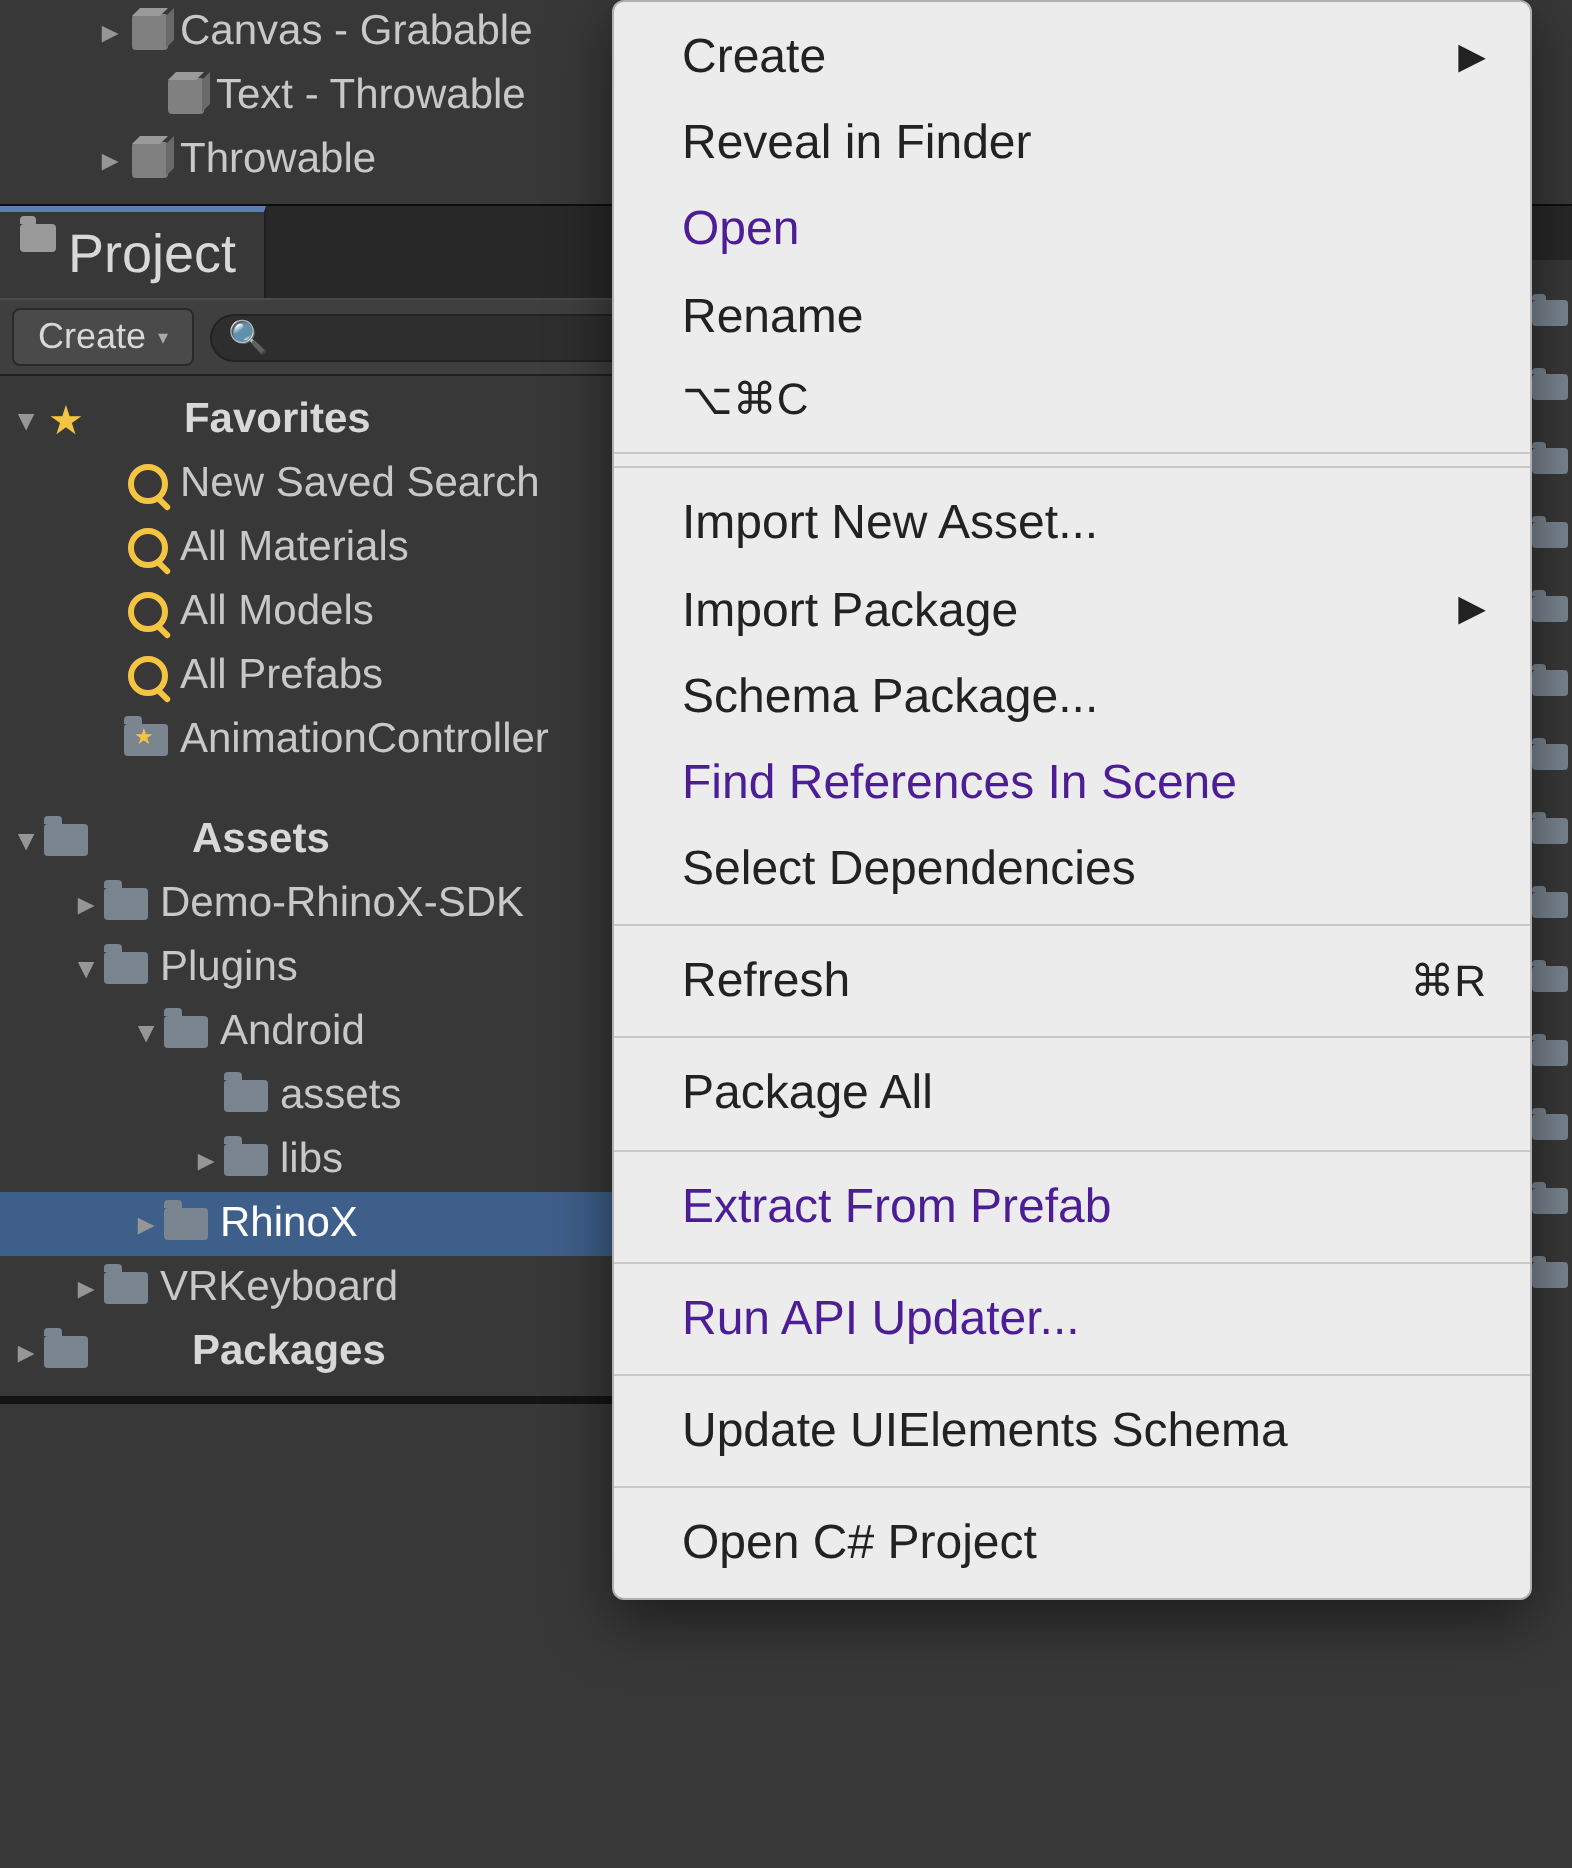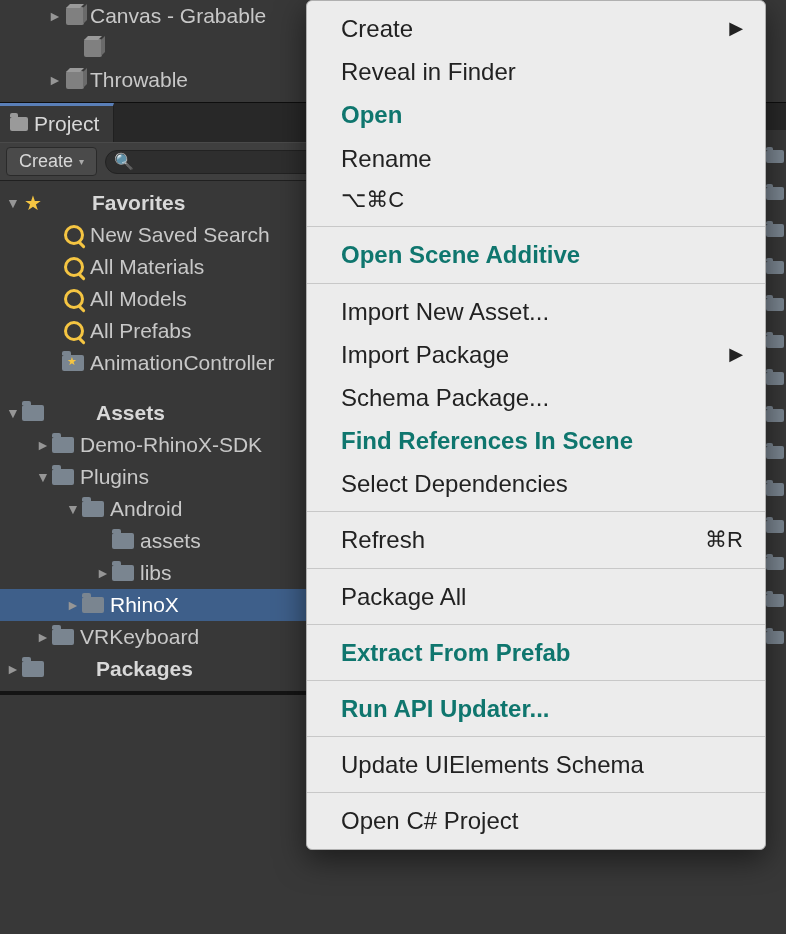--- a/index.html
+++ b/index.html
@@ -8,21 +8,21 @@
 
 .hier { padding-top:0px; }
 .hrow { display:flex; align-items:center; height:32px; font-size:21px; }
 .hrow .arrow { width:14px; display:inline-block; text-align:center; color:#969696; font-size:14px; }
 .cube { width:18px; height:18px; background:#808080; margin:0 6px 0 4px; border-radius:2px; position:relative; }
 .cube::before { content:""; position:absolute; top:-3px; left:2px; width:14px; height:4px; background:#9a9a9a; transform:skewX(-45deg); }
 .cube::after { content:""; position:absolute; top:-1px; right:-3px; width:4px; height:16px; background:#6a6a6a; transform:skewY(-45deg); }
 
 
 .tabbar { background:#282828; border-top:1px solid #0e0e0e; display:flex; margin-top:6px; }
-.tab { display:flex; align-items:center; gap:6px; padding:6px 14px 6px 10px; background:#383838; border-top:3px solid #5a7fb8; font-size:21px; color:#d8d8d8; border-right:1px solid #202020; }
+.tab { display:flex; gap:6px; padding:6px 14px 6px 10px; background:#383838; border-top:3px solid #5a7fb8; font-size:27px; color:#d8d8d8; border-right:1px solid #202020; }
 .tab .foldicon { width:18px; height:14px; background:#9a9a9a; border-radius:2px; position:relative; }
 .tab .foldicon::before { content:""; position:absolute; top:-4px; left:0; width:8px; height:4px; background:#9a9a9a; border-radius:2px 2px 0 0; }
 
 
 .tbar { background:#3f3f3f; border-top:1px solid #4a4a4a; border-bottom:1px solid #202020; display:flex; align-items:center; padding:4px 6px; gap:8px; }
 .tbtn { background:#4a4a4a; border:1px solid #2a2a2a; border-radius:4px; padding:3px 12px; font-size:18px; color:#d8d8d8; display:flex; align-items:center; gap:6px; }
 .tbtn .dd { font-size:10px; color:#aaa; }
 .search { flex:1; background:#2e2e2e; border:1px solid #222; border-radius:12px; height:24px; display:flex; align-items:center; padding:0 8px; color:#888; }
 
 
@@ -35,21 +35,21 @@
 .mag::after { content:""; position:absolute; width:3px; height:9px; background:#f5c542; bottom:-7px; right:-2px; transform:rotate(-45deg); border-radius:2px; }
 .folder { width:22px; height:16px; background:#7a8590; border-radius:2px; margin:0 6px 0 2px; position:relative; }
 .folder::before { content:""; position:absolute; top:-4px; left:0; width:9px; height:4px; background:#7a8590; border-radius:2px 2px 0 0; }
 .folder.fav { background:#7a8590; }
 .folder.fav::after { content:"★"; position:absolute; font-size:11px; color:#f5c542; top:0px; left:5px; }
 .bold { font-weight:600; color:#d8d8d8;margin-left:46px; }
 
 
 .menu { position:absolute; top:0; left:306px; width:460px; background:#ececec; border:1px solid #b0b0b0; border-radius:6px; box-shadow:0 10px 30px rgba(0,0,0,.5); padding:6px 0; color:#222; z-index:10; }
 .mitem { display:flex; align-items:center; justify-content:space-between; padding:6px 22px 6px 34px; font-size:24px; line-height:1.3; }
-.mitem.disabled { color:#0f766e;font-weight:bold; }
+.mitem.disabled { color:#4c1d95; }
 .mitem .sc { font-size:22px; color:#222; }
 .msub { font-size:18px; color:#222; }
 .msep { height:1px; background:#c8c8c8; margin:6px 0; }
 
 
 .rightedge { position:absolute; right:0; top:130px; width:22px; height:780px; background:#383838; }
 .rightedge .fi { width:18px; height:13px; background:#7a8590; border-radius:2px; margin:20px auto 24px; position:relative; }
 .rightedge .fi::before { content:""; position:absolute; top:-3px; left:0; width:7px; height:3px; background:#7a8590; border-radius:2px 2px 0 0; }
 
 .divider { height:4px; background:#141414; margin-top:6px; }
@@ -59,20 +59,21 @@
 
 <div class="hier" id="hier">
     <div class="hrow" style="padding-left: 48px;">
       <span class="arrow">►</span>
       <span class="cube"></span>
       <span>Canvas  - Grabable</span>
     </div>
     <div class="hrow" style="padding-left: 66px;">
       <span class="arrow"></span>
       <span class="cube"></span>
+      <span>Text - Throwable</span>
     </div>
     <div class="hrow" style="padding-left: 48px;">
       <span class="arrow">►</span>
       <span class="cube"></span>
       <span>Throwable</span>
     </div>
   </div>
 
 <div class="tabbar">
   <div class="tab">
@@ -183,23 +184,20 @@
     <div class="mitem disabled">
       <span>Open</span>
     </div>
     <div class="mitem">
       <span>Rename</span>
     </div>
     <div class="mitem">
       <span class="sc">⌥⌘C</span>
     </div>
     <div class="msep"></div>
-    <div class="mitem disabled">
-      <span>Open Scene Additive</span>
-    </div>
     <div class="msep"></div>
     <div class="mitem">
       <span>Import New Asset...</span>
     </div>
     <div class="mitem">
       <span>Import Package</span>
       <span class="msub">▶</span>
     </div>
     <div class="mitem">
       <span>Schema Package...</span>

